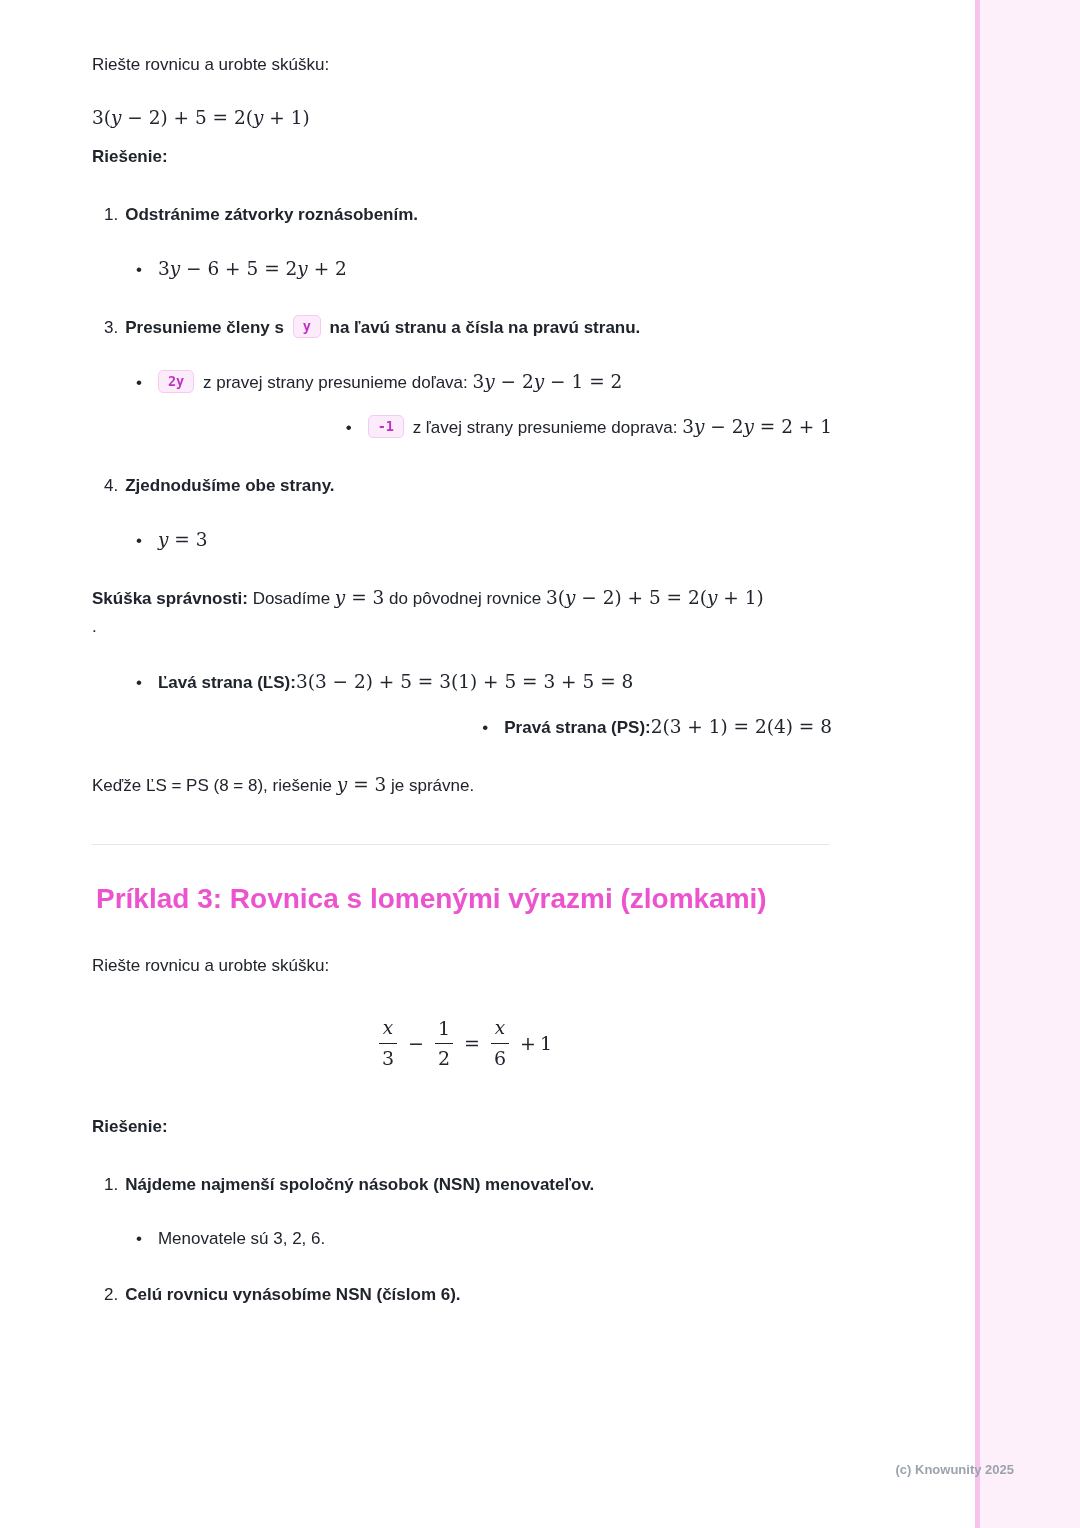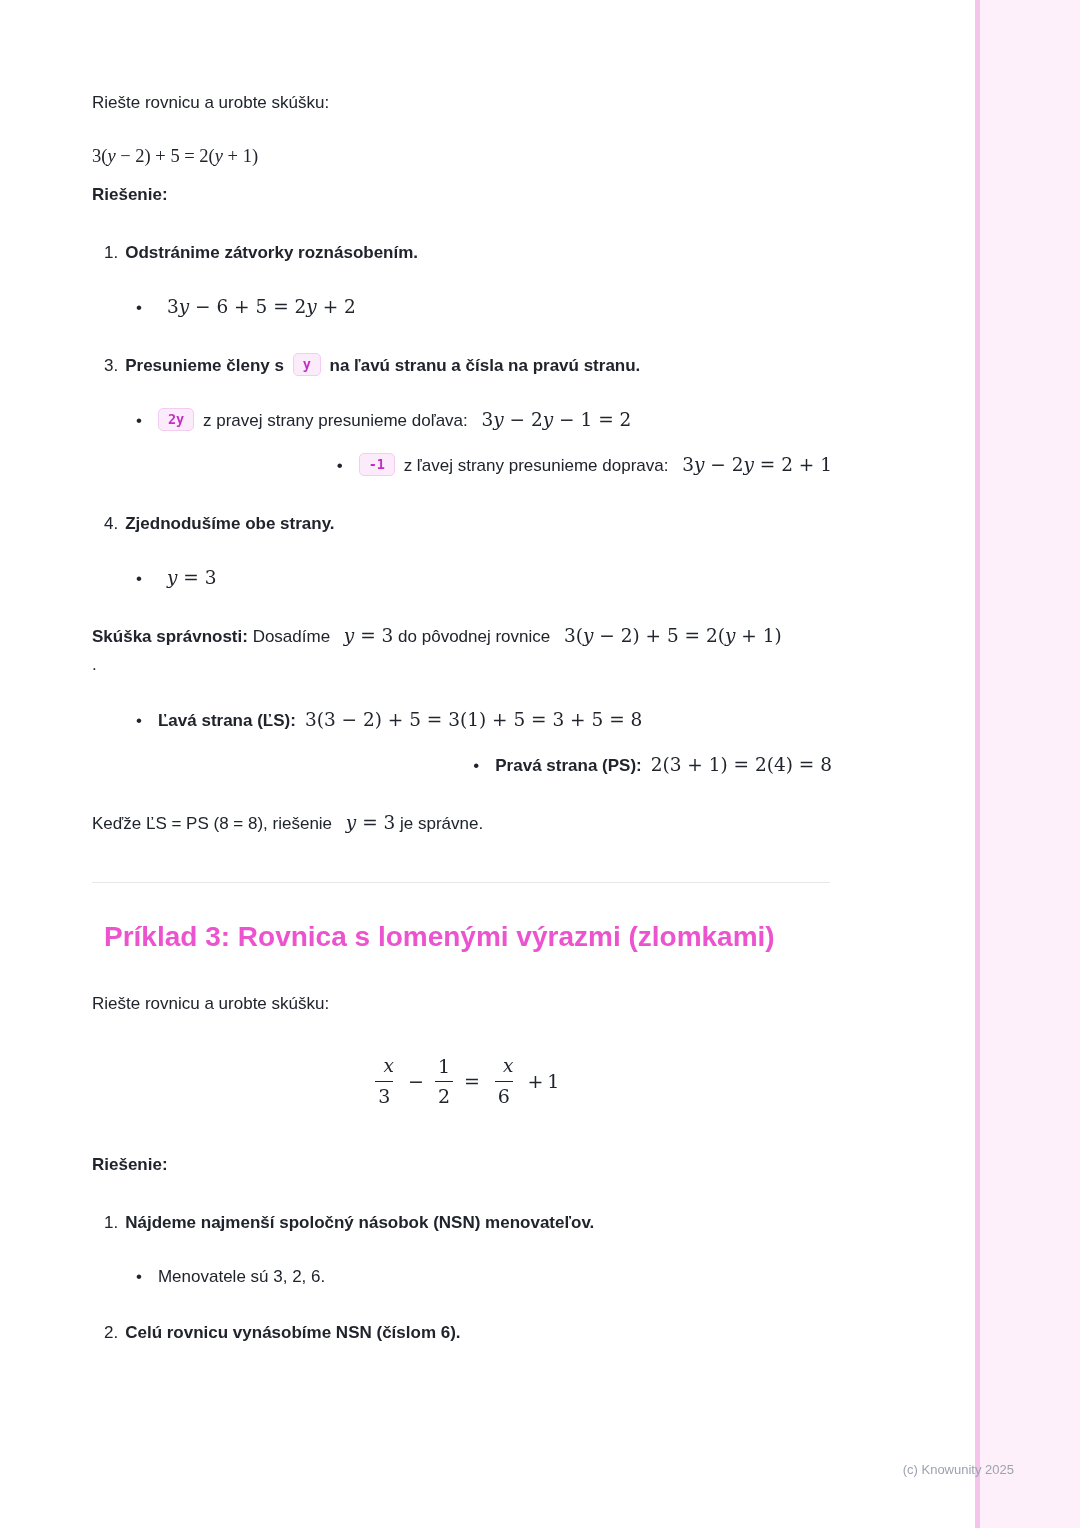--- a/index.html
+++ b/index.html
@@ -10,48 +10,48 @@
     --code-border:#f2cdf0;
     --stripe-bg:#fdf0fa;
     --stripe-line:#f6c3ea;
     --divider:#e5e7eb;
     --footer-text:#9ca3af;
   }
   html,body{margin:0;padding:0;background:#ffffff;}
   body{font-family:"Liberation Sans",sans-serif;color:var(--text);}
   .page{position:relative;width:1080px;height:1528px;background:#ffffff;overflow:hidden;}
   .stripe{position:absolute;top:0;right:0;bottom:0;width:100px;background:var(--stripe-bg);border-left:5px solid var(--stripe-line);z-index:1;}
-  .content{position:absolute;left:92px;top:0;width:740px;padding-top:90px;z-index:2;font-size:17px;line-height:26px;}
+  .content{position:absolute;left:92px;top:0;width:740px;padding-top:52px;z-index:2;font-size:17px;line-height:26px;}
   p{margin:0;}
   .intro{margin:0;}
-  .math{font-family:"DejaVu Serif",serif;font-size:18.5px;margin-left:9px;}
+  .math{font-family:"DejaVu Serif",serif;font-size:18.5px;}
   .math i{font-style:italic;}
-  .equation-line{margin:26px 0 5px;line-height:28px;font-family:Liberation Serif, serif;}
+  .equation-line{margin:26px 0 5px;line-height:28px;}
   .bold-label{margin:12px 0 0;font-weight:700;}
   .step{margin:32px 0 0 12px;}
   .step-num{font-weight:400;margin-right:7px;}
   .step-title{font-weight:700;}
   .bullet{margin:28px 0 0 44px;display:flex;align-items:baseline;}
   .bullet::before{content:"•";margin-right:16px;font-size:17px;}
   .bullet.tight{margin-top:18px;justify-content:flex-end;}
   .code{display:inline-block;font-family:"DejaVu Sans Mono",monospace;font-size:13.5px;font-weight:700;color:var(--code-text);background:var(--code-bg);border:1px solid var(--code-border);border-radius:5px;padding:2px 9px;margin:0 4px;vertical-align:2px;line-height:17px;}
   .check-para{margin:30px 0 0;line-height:28px;}
   .check-label{font-weight:700;}
   .tail{display:block;}
   .conclusion{margin:30px 0 0;line-height:28px;}
   .divider{height:1px;background:var(--divider);margin:44px 0 0;border:none;width:738px;}
-  h2.section-heading{margin:36px 12px 0;font-size:28px;line-height:36px;font-weight:700;color:var(--heading-pink);}
+  h2.section-heading{margin:36px 4px 0;font-size:28px;line-height:36px;font-weight:700;color:var(--heading-pink);}
   .intro2{margin:36px 0 0;}
   .display-eq{margin:40px 0 0;display:flex;justify-content:center;align-items:center;font-family:"DejaVu Serif",serif;font-size:19px;line-height:1;}
   .frac{display:inline-flex;flex-direction:column;align-items:center;margin:0 7px;}
   .frac .fnum{padding:0 3px 5px;}
   .frac .fden{border-top:1.5px solid #222;padding:5px 3px 0;}
   .op{margin:0 4px;}
   .solution2{margin:46px 0 0;font-weight:700;}
-  .footer{position:absolute;top:1462px;right:66px;font-size:13px;color:var(--footer-text);z-index:3;}
+  .footer{position:absolute;top:1462px;right:66px;font-size:13px;color:var(--footer-text);z-index:3;font-weight:bold;}
 </style>
 </head>
 <body>
 
 <div class="page">
   <div class="stripe"></div>
 
   <div class="content">
 
     <p class="intro">Riešte rovnicu a urobte skúšku:</p>

